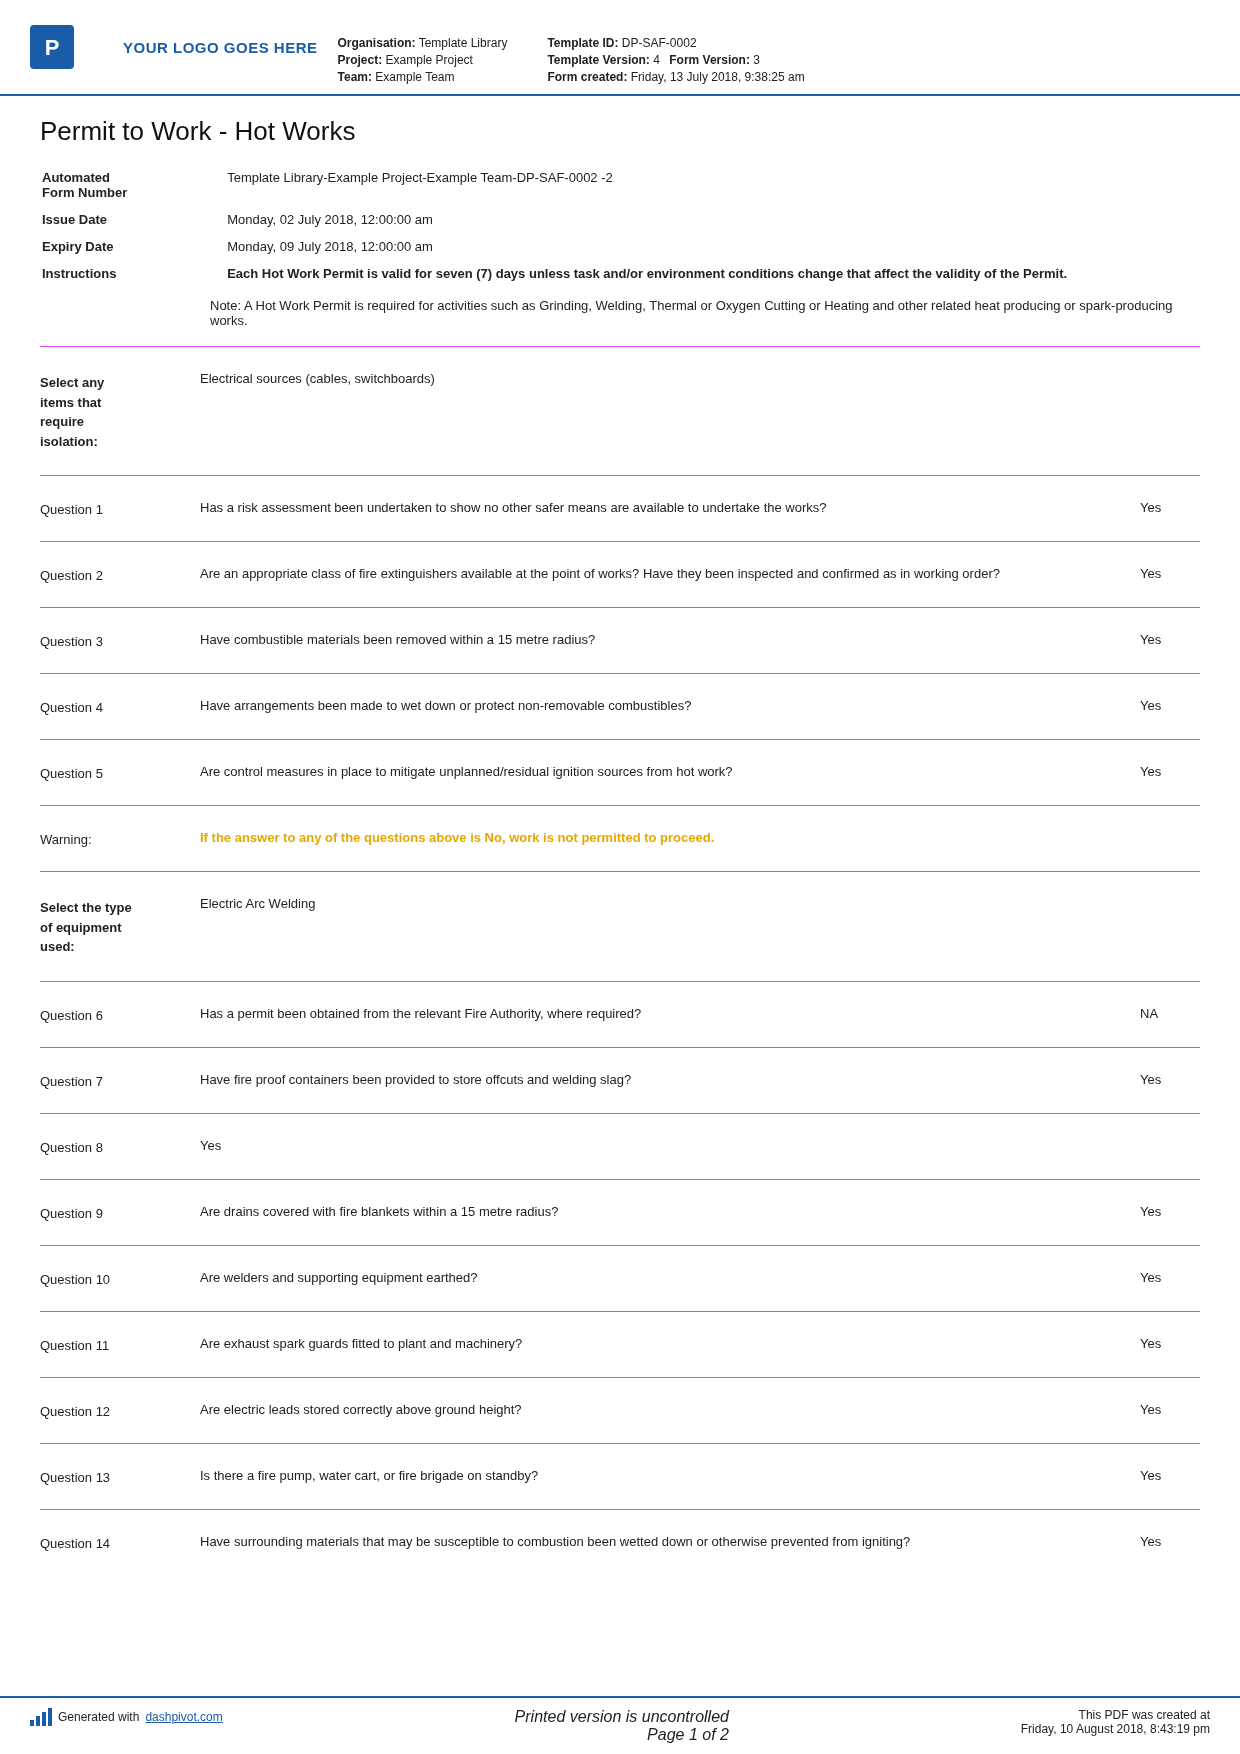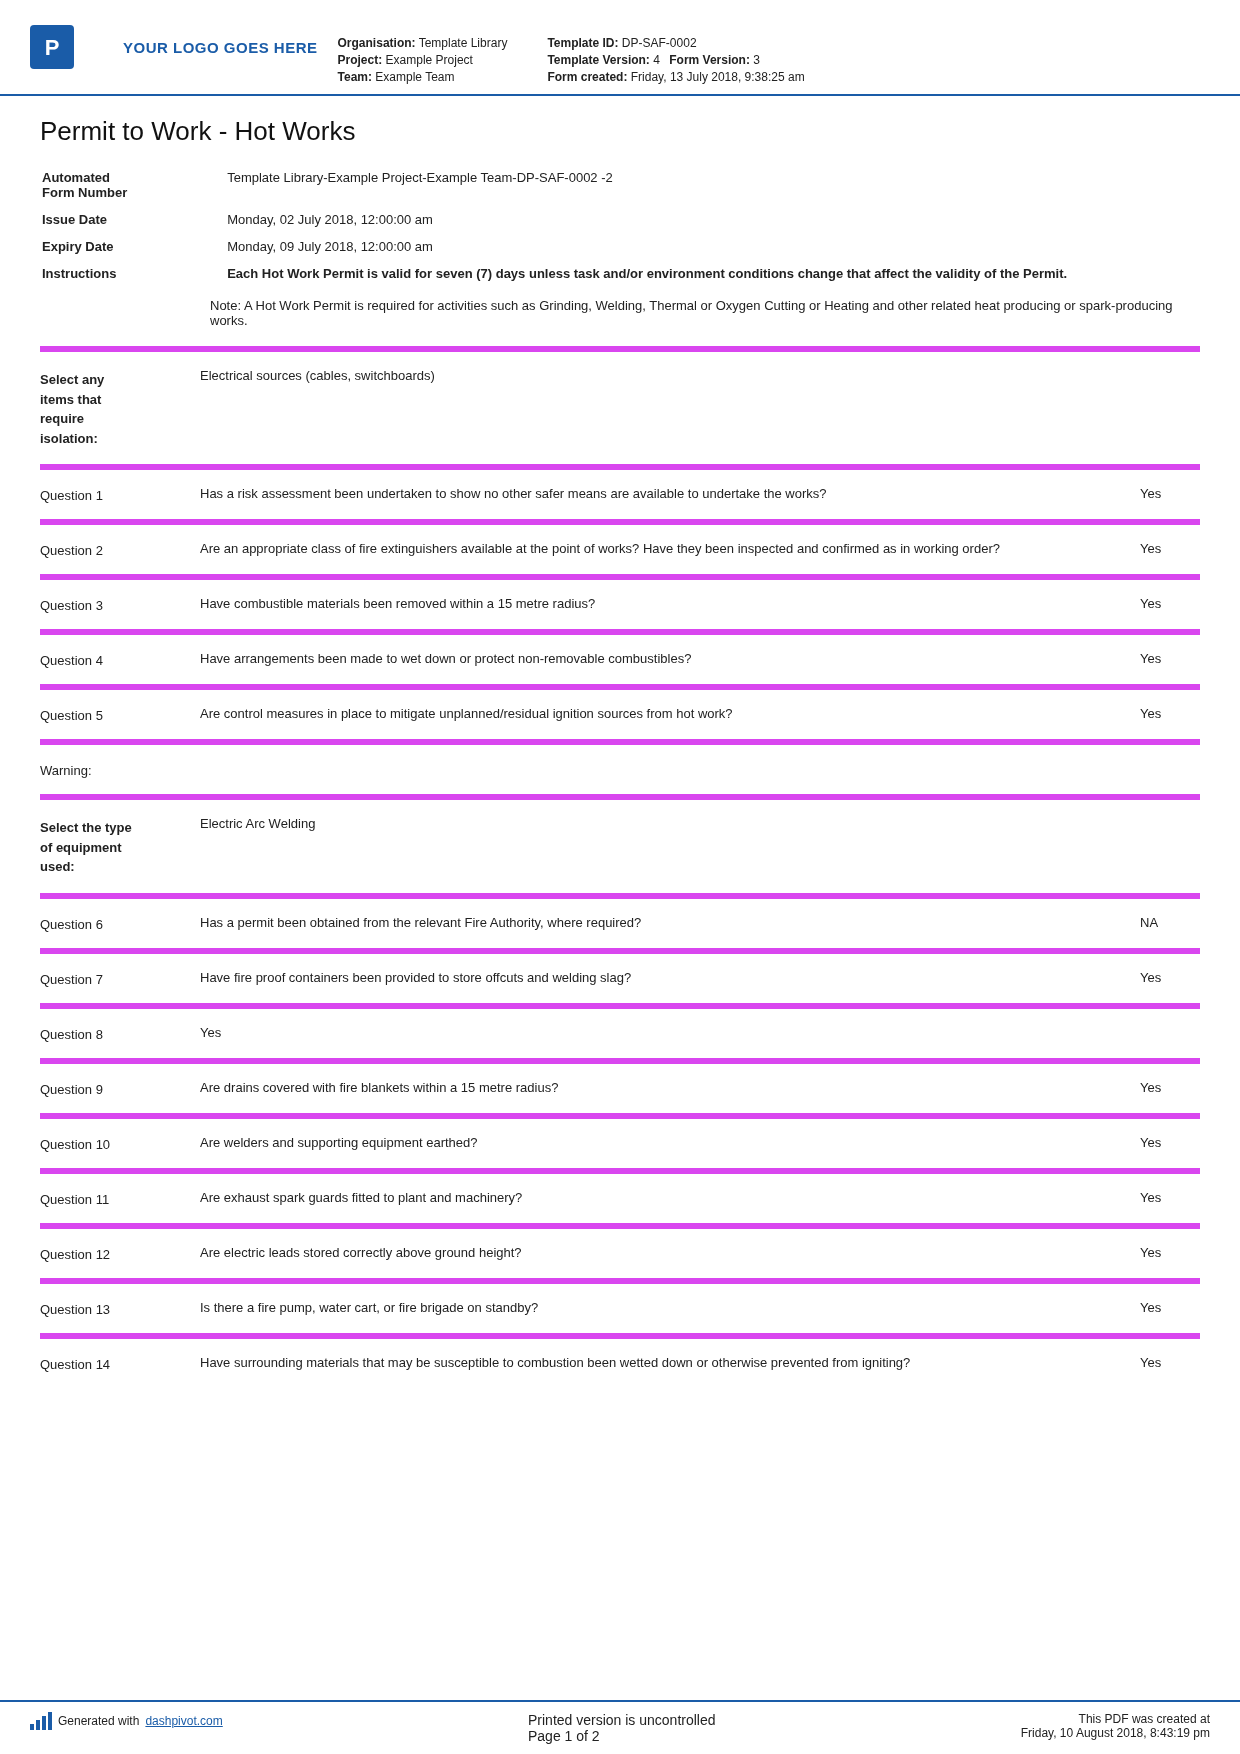--- a/index.html
+++ b/index.html
@@ -100,22 +100,22 @@
 
     .note-block {
       margin: 2px 0 18px 170px;
       font-weight: normal;
       font-size: 13px;
     }
 
     
     .section-row {
       display: flex;
-      border-top: 6px solid #d946ef;
-      padding: 16px 0;
+      border-top: 1px solid #d946ef;
+      padding: 24px 0;
     }
     .section-row .row-label {
       min-width: 160px;
       font-weight: normal;
       font-size: 13px;
       padding-right: 10px;
       padding-top: 2px;
     }
     .section-row .row-content {
       flex: 1;
@@ -160,22 +160,23 @@
       font-size: 12px;
       display: flex;
       align-items: center;
       gap: 6px;
     }
     .footer-left a {
       color: #1a5ca8;
       text-decoration: underline;
     }
     .footer-center {
-      font-size: 14px;
-      text-align: left;
+      font-size: 16px;
+      text-align: right;
+      font-style: italic;
     }
     .footer-right {
       font-size: 12px;
       text-align: right;
     }
 
     .dashpivot-bars {
       display: inline-flex;
       align-items: flex-end;
       gap: 2px;
@@ -312,20 +313,23 @@
     <div class="section-row">
       <div class="row-label">Question 5</div>
       <div class="row-content">
         <div class="question-text">Are control measures in place to mitigate unplanned/residual ignition sources from hot work?</div>
         <div class="answer">Yes</div>
       </div>
     </div>
 
     <div class="section-row">
       <div class="row-label">Warning:</div>
+      <div class="row-content">
+        <div class="question-text warning-text">If the answer to any of the questions above is No, work is not permitted to proceed.</div>
+      </div>
     </div>
 
     <div class="section-row">
       <div class="row-label-multiline" style="white-space:pre-line;"><span>Select the type
 of equipment
 used:</span></div>
       <div class="row-content">
         <div class="question-text">Electric Arc Welding</div>
       </div>
     </div>

